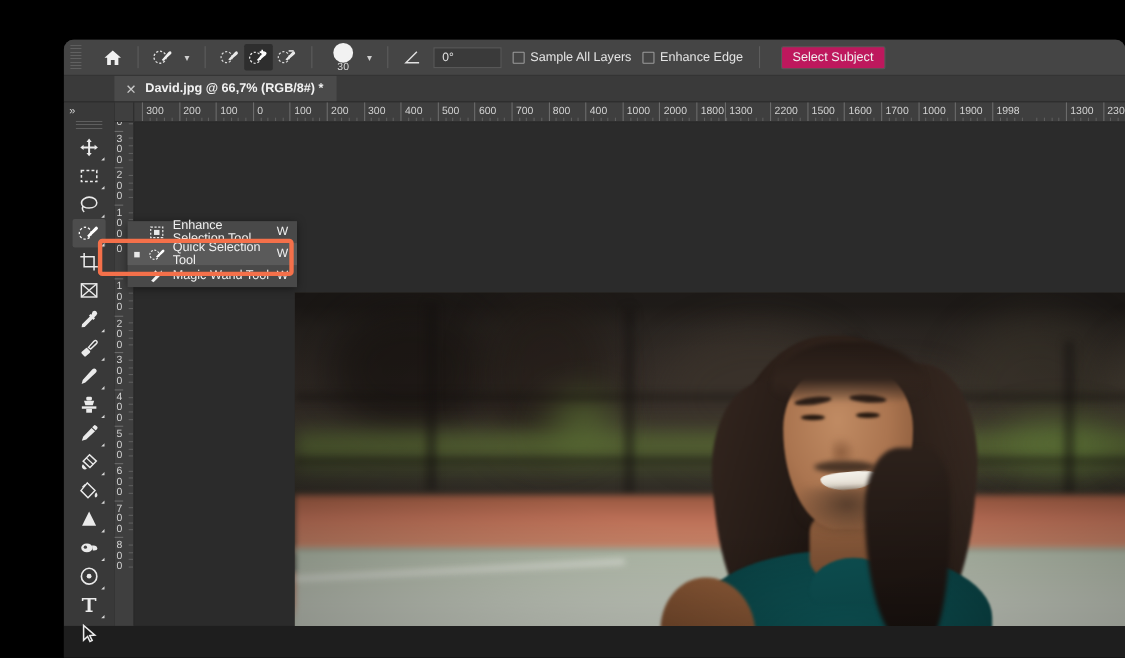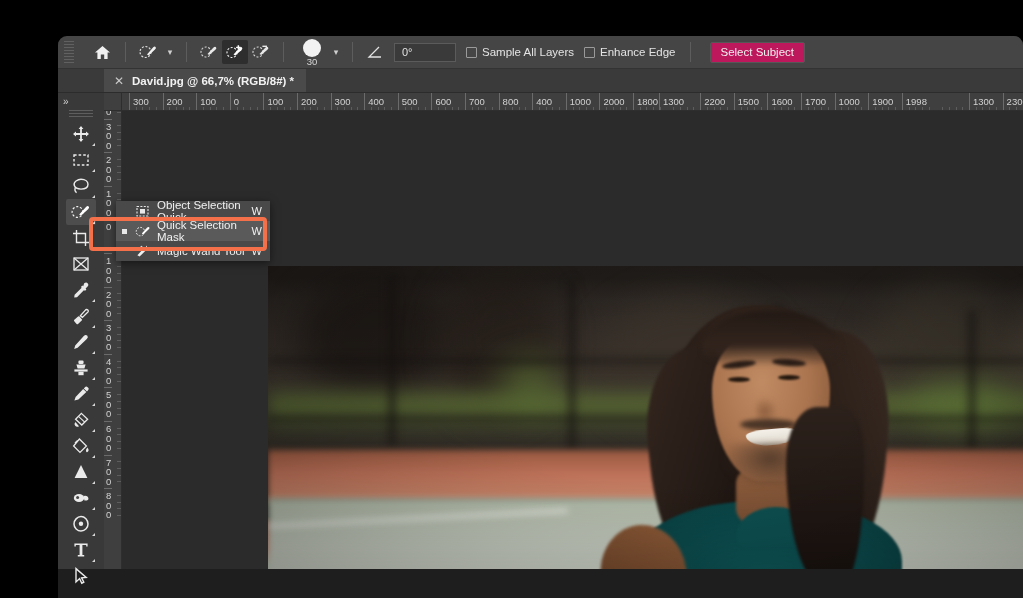--- a/index.html
+++ b/index.html
@@ -1006,35 +1006,35 @@
 
   <div class="flyout">
     <div class="flyout-item">
       <span class="fi-bullet"></span>
       <span class="fi-icon">
         <svg width="14" height="13" viewBox="0 0 14 13">
           <rect x="1" y="1.5" width="11" height="9.5" fill="none" stroke="#e8e8e8" stroke-width="1.1" stroke-dasharray="2 1.4"></rect>
           <rect x="4" y="4" width="5" height="4.6" fill="#e8e8e8"></rect>
         </svg>
       </span>
-      <span class="fi-label">Object Selection Quick</span>
+      <span class="fi-label">Enhance Selection Tool</span>
       <span class="fi-key">W</span>
     </div>
 
     <div class="flyout-item active">
       <span class="fi-bullet">
           <i></i>
         </span>
       <span class="fi-icon">
         <svg width="17" height="13" viewBox="0 0 17 13">
           <circle cx="5.4" cy="6.6" r="4.2" fill="none" stroke="#f0f0f0" stroke-width="1" stroke-dasharray="1.8 1.4"></circle>
           <path d="M6.8 8.4 L12.2 2.6 Q13.4 1.4 14.2 2.3 Q15 3.2 13.8 4.3 L8.2 9.4 Z" fill="#ffffff"></path>
         </svg>
       </span>
-      <span class="fi-label">Quick Selection Mask</span>
+      <span class="fi-label">Quick Selection Tool</span>
       <span class="fi-key">W</span>
     </div>
 
     <div class="flyout-item">
       <span class="fi-bullet"></span>
       <span class="fi-icon">
         <svg width="15" height="13" viewBox="0 0 15 13">
           <path d="M1.4 11.6 L9 3.4 L11.2 5.4 L3.6 13 Z" fill="#f0f0f0" transform="translate(0,-1.4)"></path>
           <path d="M10.6 0.6 l.7 1.6 1.6.7 -1.6.7 -.7 1.6 -.7-1.6 -1.6-.7 1.6-.7 z" fill="#f0f0f0"></path>
           <path d="M5.4 0.4 l.45 1 1 .45 -1 .45 -.45 1 -.45-1 -1-.45 1-.45 z" fill="#f0f0f0"></path>

